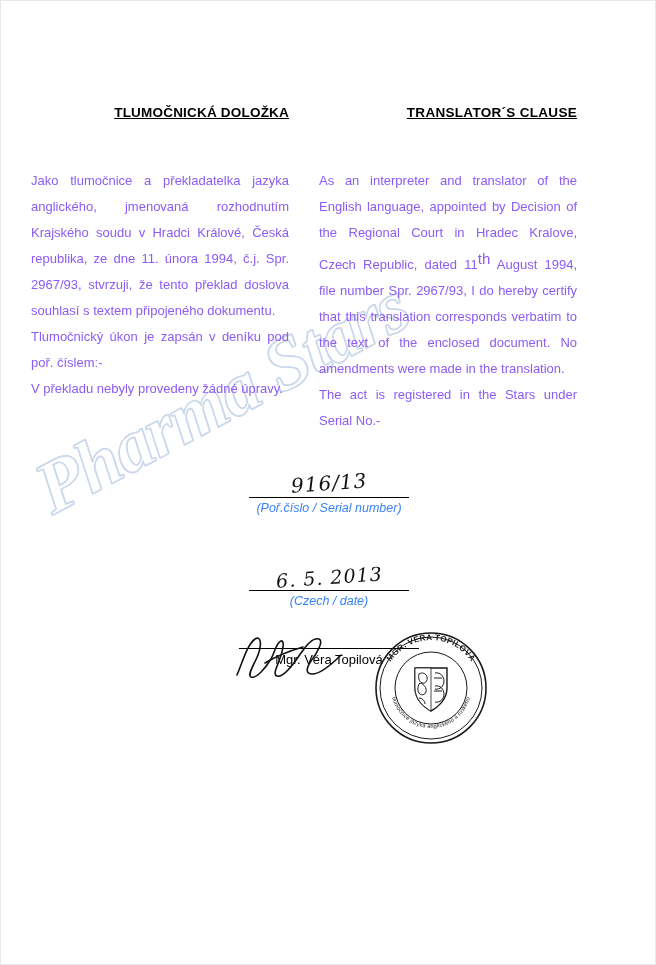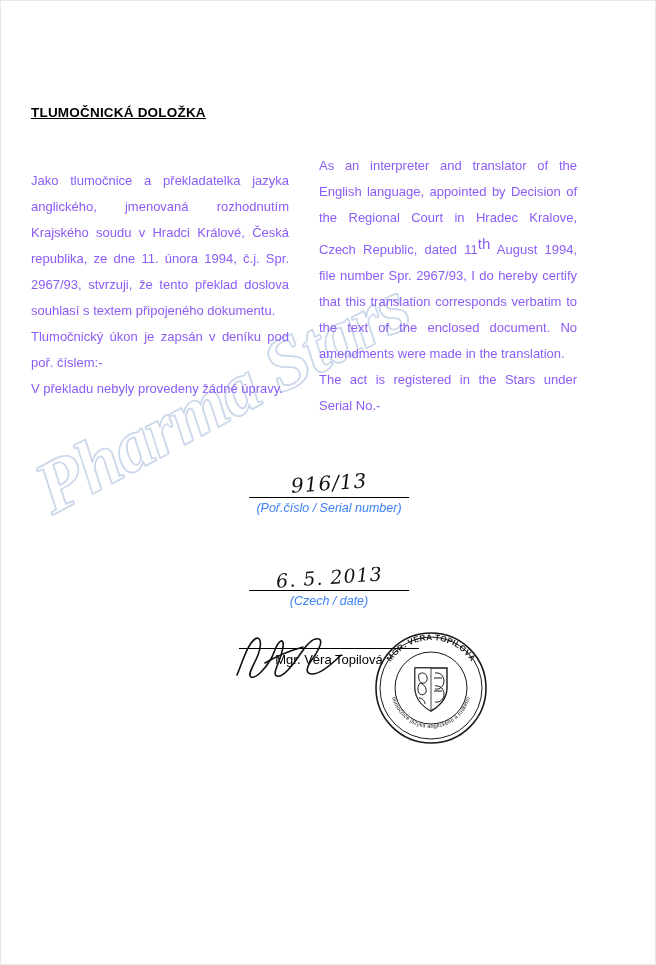--- a/index.html
+++ b/index.html
@@ -62,21 +62,21 @@
     position: absolute;
     top: 0;
     width: 258px;
   }
   .col-left { left: 30px; }
   .col-right { left: 318px; }
   .col-title {
     font-size: 13.5px;
     font-weight: bold;
     text-decoration: underline;
-    text-align: left;
+    text-align: right;
     letter-spacing: .2px;
     margin-bottom: 26px;
   }
   .col-right .col-title { letter-spacing: .3px; }
   .body-text {
     font-size: 13px;
     line-height: 26px;
     text-align: justify;
     text-justify: inter-word;
     color: #8b5cf6;
@@ -171,20 +171,21 @@
     <div class="col col-left">
       <div class="col-title">TLUMOČNICKÁ DOLOŽKA</div>
       <div class="body-text">
         <p>Jako tlumočnice a překladatelka jazyka anglického, jmenovaná rozhodnutím Krajského soudu v Hradci Králové, Česká republika, ze dne 11. února 1994, č.j. Spr. 2967/93, stvrzuji, že tento překlad doslova souhlasí s textem připojeného dokumentu.</p>
         <p class="tight">Tlumočnický úkon je zapsán v deníku pod poř. číslem:-</p>
         <p class="tight">V překladu nebyly provedeny žádné úpravy.</p>
       </div>
     </div>
 
     <div class="col col-right">
+      <div class="col-title">TRANSLATOR´S CLAUSE</div>
       <div class="body-text">
         <p><span>As an interpreter and translator of the English language, appointed by Decision of the Regional Court in Hradec Kralove, Czech Republic, dated 11</span><sup class="ord">th</sup><span> August 1994, file number Spr. 2967/93, I do hereby certify that this translation corresponds verbatim to the text of the enclosed document. No amendments were made in the translation.</span></p>
         <p class="tight">The act is registered in the Stars under Serial No.-</p>
       </div>
     </div>
   </div>
 
   <div class="sig-block" id="serial-block">
     <div class="hand">916/13</div>
     <div class="rule"></div>

